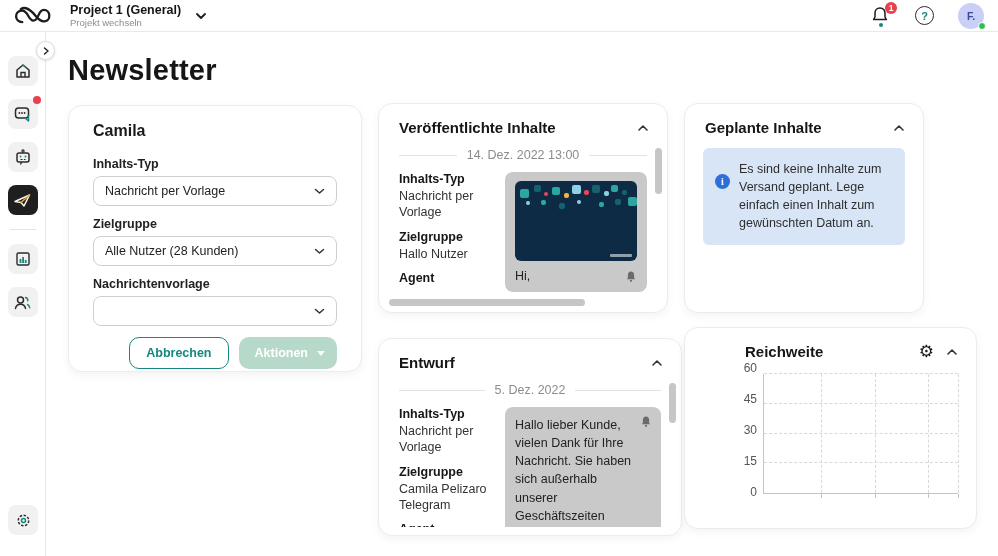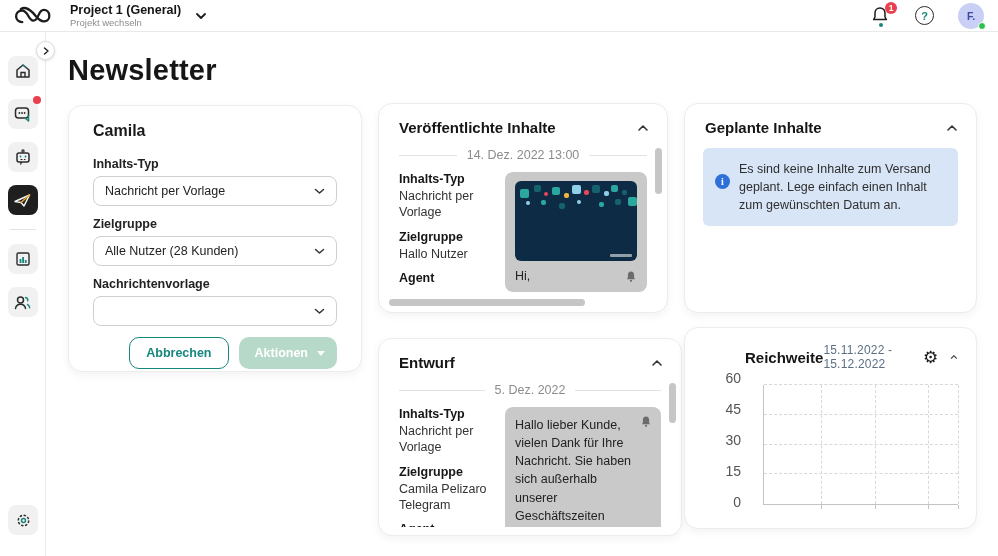--- a/index.html
+++ b/index.html
@@ -44,21 +44,21 @@
   .form-title { font-size:16px; font-weight:bold; margin-bottom:17px; }
   .fld-label { font-size:12.5px; font-weight:bold; color:#222; margin-bottom:5px; }
   .select { height:30px; border:1px solid #cfcfcf; border-radius:8px; display:flex; align-items:center; justify-content:space-between; padding:0 11px; font-size:12.5px; color:#222; margin-bottom:11px; cursor:pointer; background:#fff; }
   .btn-row { display:flex; justify-content:flex-end; gap:10px; margin-top:7px; }
   .btn-cancel { border:1.5px solid #17877d; color:#17877d; background:#fff; font-weight:bold; font-size:12.5px; padding:0 16px; height:32px; border-radius:10px; font-family:inherit; cursor:pointer; }
   .btn-actions { border:none; background:#b7d9c9; color:#fff; font-weight:bold; font-size:12.5px; padding:0 12px 0 16px; height:32px; border-radius:10px; font-family:inherit; display:flex; align-items:center; gap:9px; cursor:default; }
   .caret-down { width:0; height:0; border-left:4px solid transparent; border-right:4px solid transparent; border-top:5px solid #fff; opacity:.9; }
 
   
   #card-published { left:332px; top:71px; width:290px; height:210px; }
-  #card-scheduled { left:638px; top:71px; width:293px; height:210px; }
+  #card-scheduled { left:638px; top:71px; width:240px; height:210px; }
   #card-draft     { left:332px; top:306px; width:304px; height:198px; }
   #card-reach     { left:638px; top:295px; width:293px; height:202px;padding-left:40px; }
 
   .scroll-area { position:relative; padding:2px 20px 0 20px; height:calc(100% - 46px); overflow:hidden; }
   .date-row { display:flex; align-items:center; gap:10px; color:#8c8c8c; font-size:12.5px; margin:4px 0 10px 0; }
   .date-row .line { flex:1; height:1px; background:#e2e2e2; }
   .item-grid { display:flex; gap:10px; }
   .meta-col { width:96px; flex:0 0 auto; }
   .meta-label { font-size:12.5px; font-weight:bold; color:#161616; margin-top:9px; }
   .meta-label:first-child { margin-top:0; }
@@ -77,21 +77,21 @@
   .alert { margin:6px 18px 0 18px; background:#d8e5f6; border-radius:6px; padding:12px 12px; display:flex; gap:9px; align-items:flex-start; }
   .info-icon { flex:0 0 auto; width:15px; height:15px; margin-top:14px; border-radius:50%; background:#2f6fd8; color:#fff; font-size:10px; font-weight:bold; display:flex; align-items:center; justify-content:center; font-family:"Liberation Serif", serif; }
   .alert-text { font-size:12.5px; color:#2e2e2e; line-height:1.45; }
 
   
   .reach-right { display:flex; align-items:center; gap:12px; }
   .date-range { font-size:12px; color:#5c6f85; letter-spacing:.2px; }
   .gear-glyph { font-size:17px; color:#1a1a1a; line-height:1; cursor:pointer; }
   .chart { position:relative; margin:4px 14px 0 12px; height:146px; }
   .chart-y { position:absolute; left:0; top:0; bottom:22px; width:24px; }
-  .ytick { position:absolute; right:20px; font-size:14px; color:#555;margin-top:33px; }
+  .ytick { position:absolute; right:4px; font-size:12px; color:#555;margin-top:33px; }
   .chart-plot { position:absolute; left:26px; right:4px; top:4px; bottom:22px; border-left:1px solid #c4c4c4; border-bottom:1px solid #c4c4c4; }
   .hgrid { position:absolute; left:0; right:0; height:0; border-top:1px dashed #d8d8d8; }
   .vgrid { position:absolute; top:0; bottom:0; width:0; border-left:1px dashed #d8d8d8; }
   .xtickmark { position:absolute; bottom:-5px; width:1px; height:4px; background:#c4c4c4; }
   .bar { position:absolute; bottom:0; width:5px; display:flex; flex-direction:column; justify-content:flex-end; }
   .seg-blue { width:100%; background:#1d87d8; border-radius:1px 1px 0 0; }
   .seg-green { width:100%; background:#2dc868; }
   .chart-x { position:absolute; left:26px; right:4px; bottom:0; height:18px; }
   .xlabel { position:absolute; top:4px; transform:translateX(-50%); font-size:10.5px; color:#555; white-space:nowrap; }
 
@@ -334,21 +334,20 @@
         </div>
       </div>
       <div class="vscroll" style="top:6px; height:40px;"></div>
     </div>
   </div>
 
   <div class="card" id="card-reach">
     <div class="card-head">
       <div class="card-title">Reichweite</div>
       <div class="reach-right">
-        <span class="date-range">15.11.2022 - 15.12.2022</span>
         <span class="gear-glyph">⚙</span>
         <svg width="12" height="8" viewBox="0 0 12 8">
             <path d="M2 6 L6 2 L10 6" fill="none" stroke="#333" stroke-width="1.6" stroke-linecap="round" stroke-linejoin="round"></path>
           </svg>
       </div>
     </div>
     <div class="chart">
       <div class="chart-y">
           <div class="ytick" style="bottom: calc(0% - 5px);">0</div>
           <div class="ytick" style="bottom: calc(25% - 5px);">15</div>

